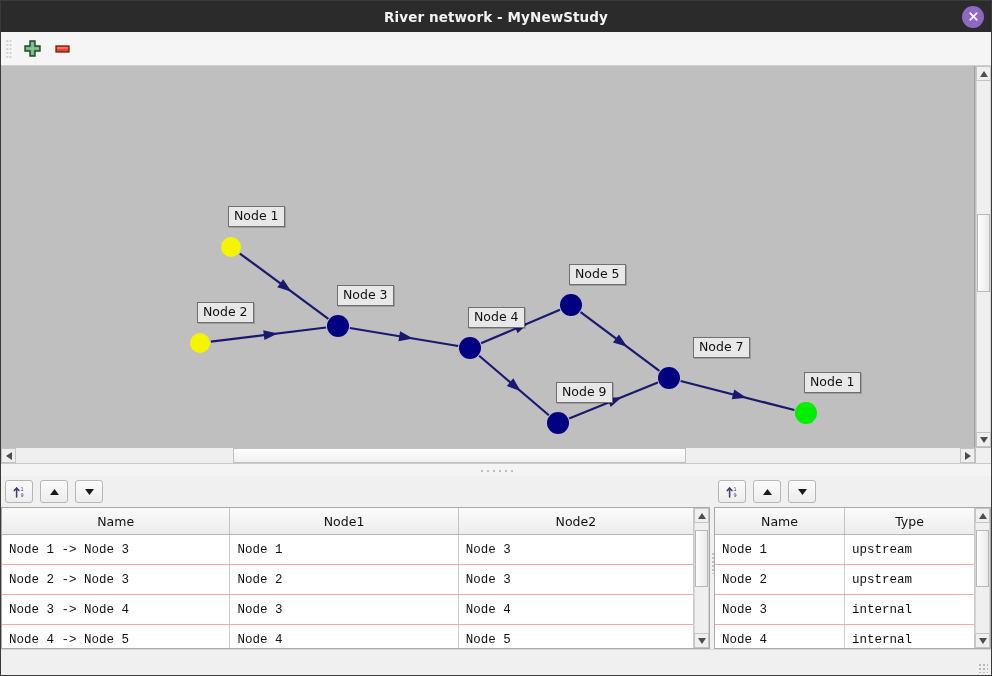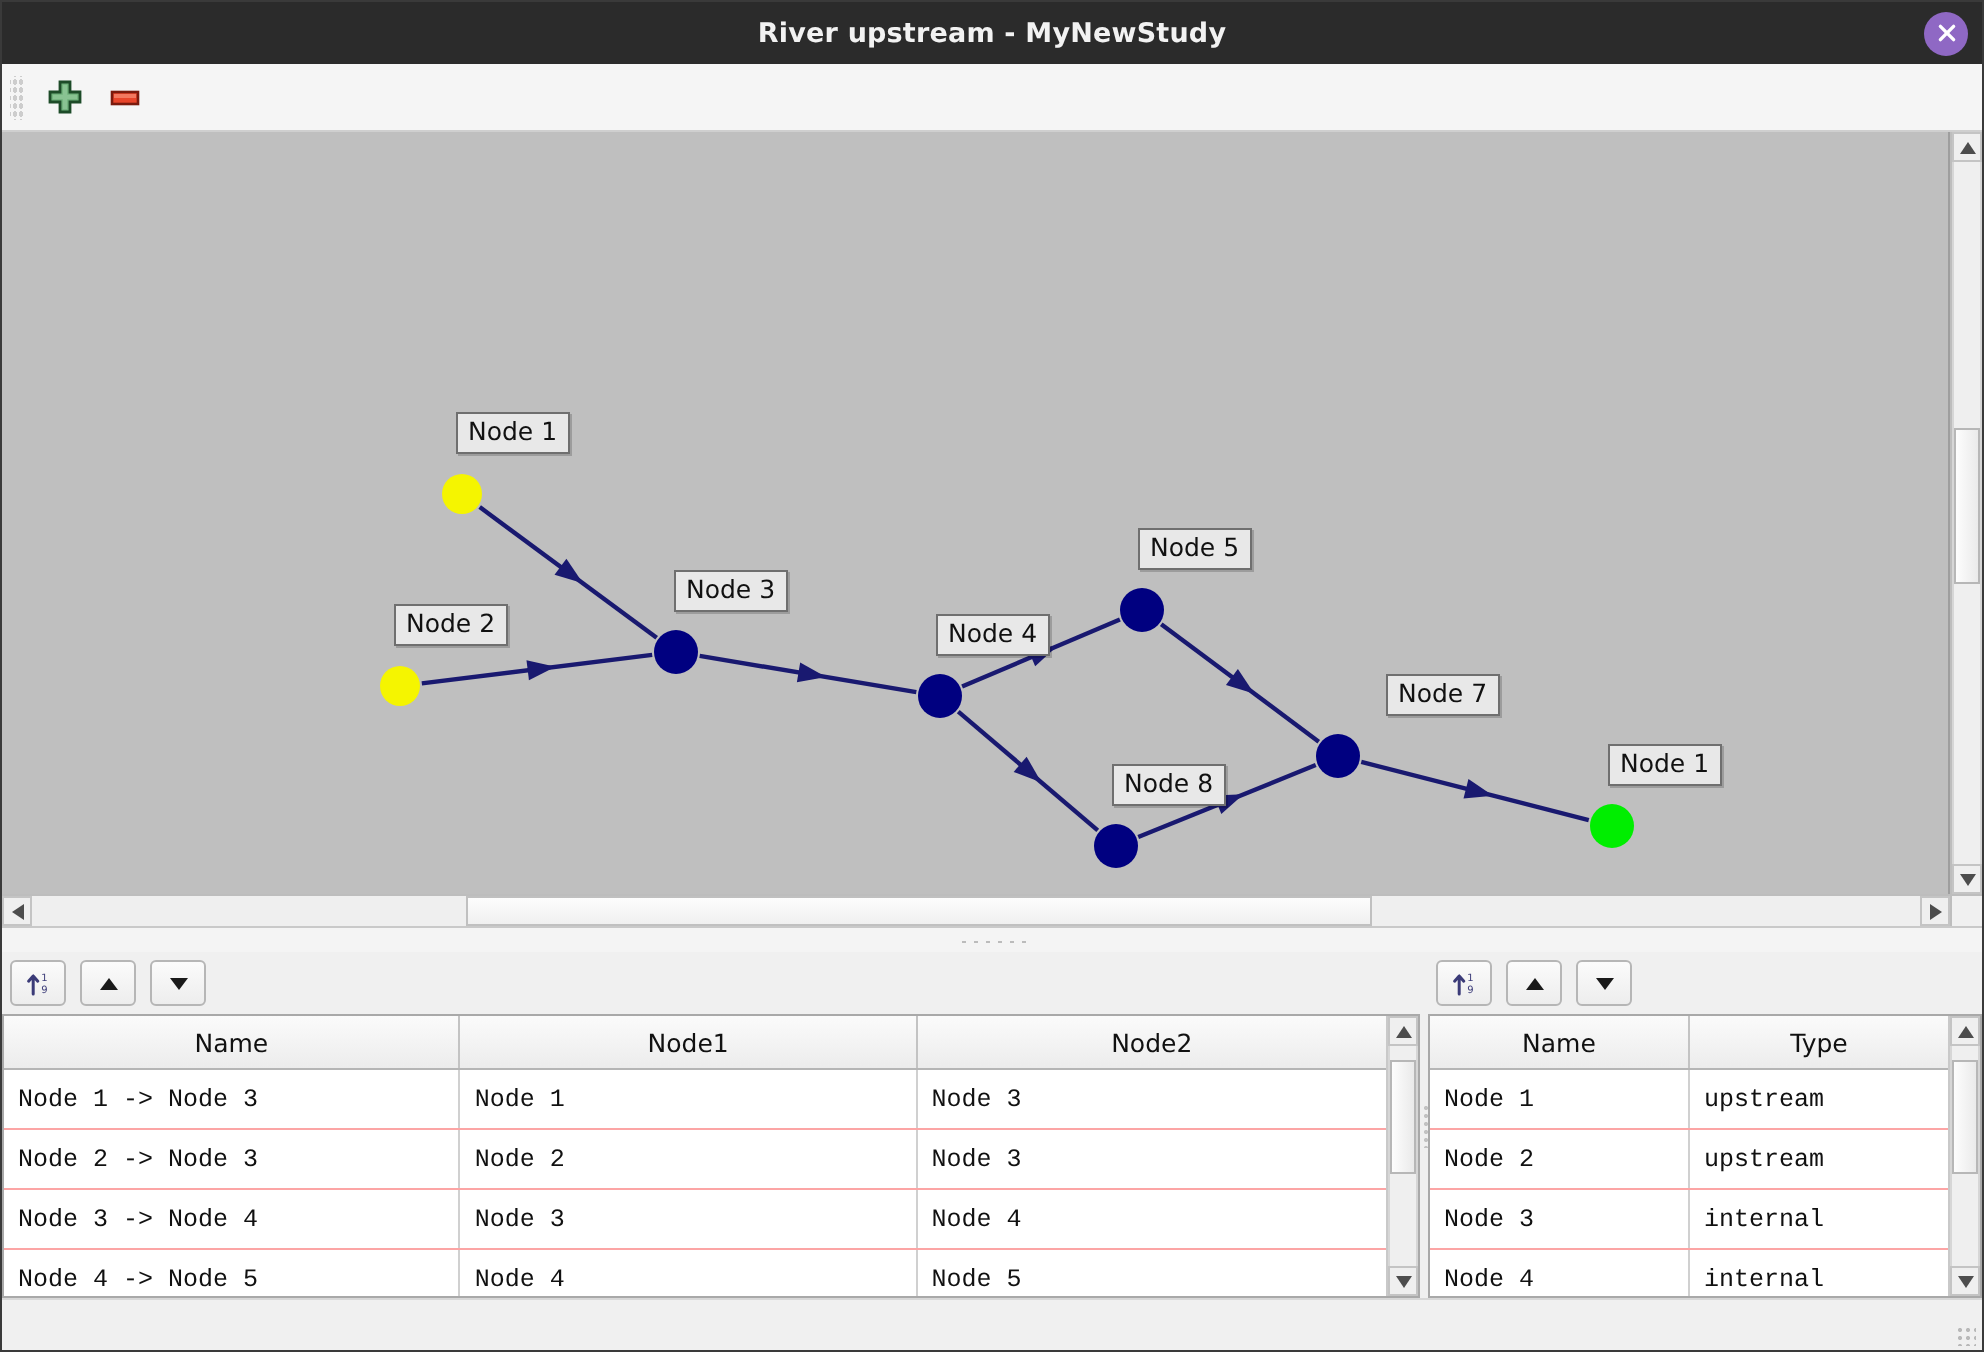--- a/index.html
+++ b/index.html
@@ -196,21 +196,21 @@
     background-image:radial-gradient(#b9b9b9 1px,transparent 1.1px);
     background-size:4px 4px;
   }
 </style>
 </head>
 <body>
 
 <div class="window">
 
   <div class="titlebar">
-    <div class="title">River upstream - MyNewStudy</div>
+    <div class="title">River network - MyNewStudy</div>
     <button class="close-btn">
       <svg width="11" height="11" viewBox="0 0 11 11">
         <line x1="2.2" y1="2.2" x2="8.8" y2="8.8" stroke="#ffffff" stroke-width="1.7" stroke-linecap="round"></line>
         <line x1="8.8" y1="2.2" x2="2.2" y2="8.8" stroke="#ffffff" stroke-width="1.7" stroke-linecap="round"></line>
       </svg>
     </button>
   </div>
 
   <div class="toolbar">
     <div class="grip"></div>
@@ -265,21 +265,21 @@
               <circle cx="668" cy="312" r="11" fill="#000080"></circle>
               <circle cx="805" cy="347" r="11" fill="#00ee00"></circle>
             </g>
         </svg>
         <div id="labels-layer">
             <div class="node-label" style="left: 227px; top: 140px;">Node 1</div>
             <div class="node-label" style="left: 196px; top: 236px;">Node 2</div>
             <div class="node-label" style="left: 336px; top: 219px;">Node 3</div>
             <div class="node-label" style="left: 467px; top: 241px;">Node 4</div>
             <div class="node-label" style="left: 568px; top: 198px;">Node 5</div>
-            <div class="node-label" style="left: 555px; top: 316px;">Node 8</div>
+            <div class="node-label" style="left: 555px; top: 316px;">Node 9</div>
             <div class="node-label" style="left: 692px; top: 271px;">Node 7</div>
             <div class="node-label" style="left: 803px; top: 306px;">Node 1</div>
           </div>
       </div>
       <div class="vscroll">
         <div class="sb-arrow">
           <svg width="8" height="6" viewBox="0 0 8 6">
             <polygon points="4,0 8,6 0,6" fill="#4d4d4d"></polygon>
           </svg>
         </div>

